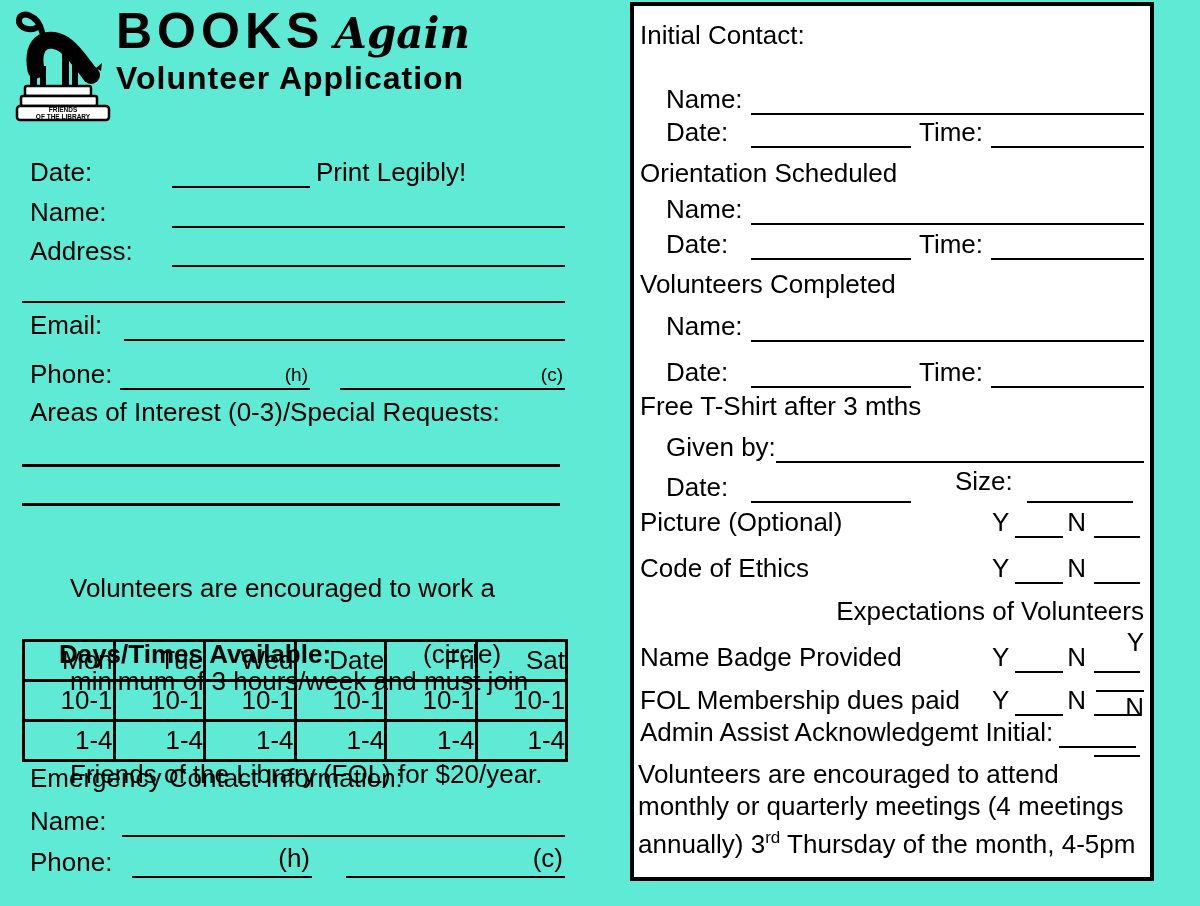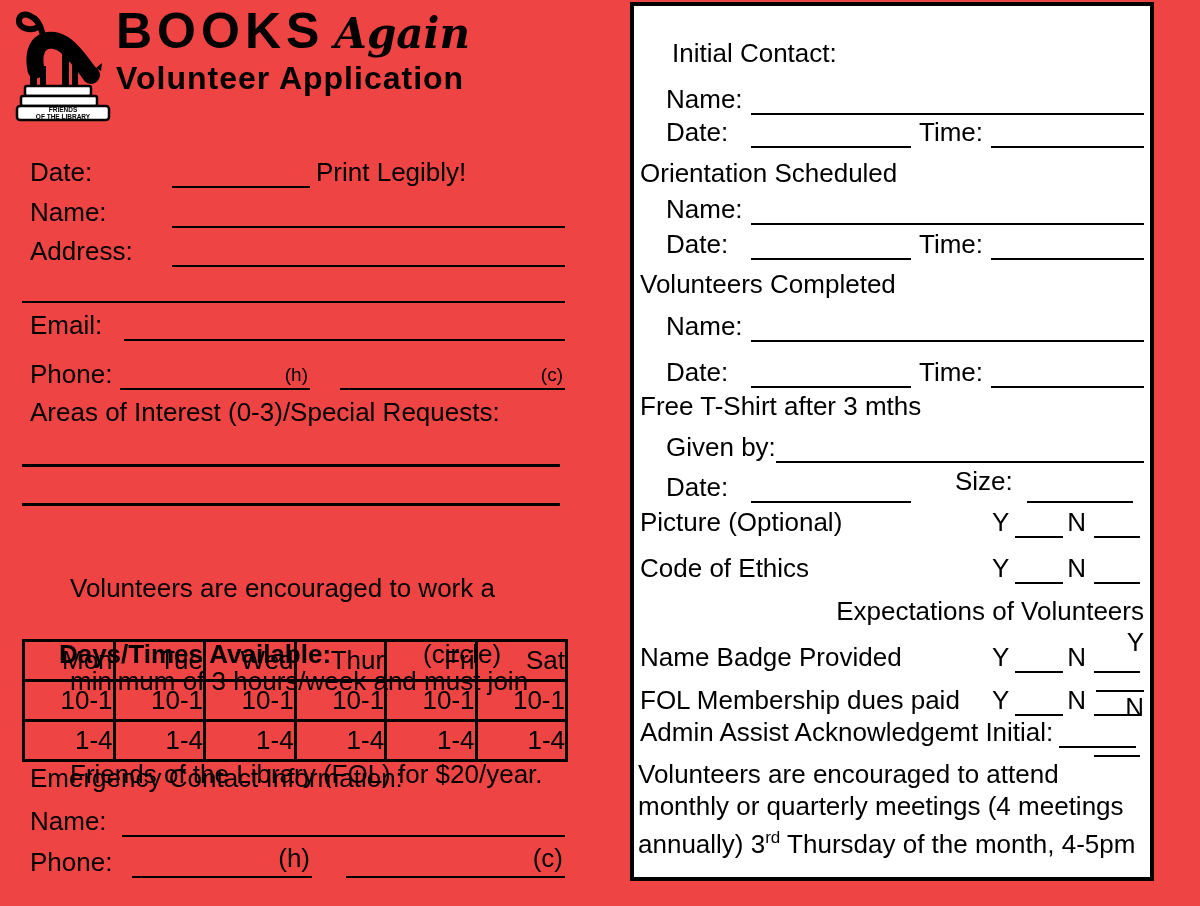--- a/index.html
+++ b/index.html
@@ -1,18 +1,18 @@
 <!DOCTYPE html>
 <html><head>
 <meta charset="utf-8">
 <style>
   * { margin:0; padding:0; box-sizing:border-box; }
   html,body { background:#ffffff; }
   body { font-family:"Liberation Sans","DejaVu Sans",sans-serif; color:#000; }
-  .page { position:relative; width:1200px; height:906px; background:#ef4444; overflow:hidden; }
+  .page { position:relative; width:1200px; height:906px; background:#5eead4; overflow:hidden; }
 
   
   .row { position:absolute; display:flex; align-items:flex-end; font-size:26px; height:34px; }
   .lbl { flex:0 0 auto; white-space:pre; }
   .line { border-bottom:2px solid #000; flex:1 1 auto; height:100%; }
   .line.fixed { flex:0 0 auto; }
   .line .tag { position:absolute; right:2px; bottom:2px; }
   .line { position:relative; }
   .tag-small { font-size:19px; }
   .tag-reg { font-size:26px; }
@@ -120,21 +120,21 @@
   <div class="heading" style="left:30px; top:608px;">
     <span class="bold">Days/Times Available:</span><span style="display:inline-block; width:92px;"></span><span>(circle)</span>
   </div>
 
   <table class="sched">
     <tbody>
         <tr>
       <td>Mon</td>
       <td>Tue</td>
       <td>Wed</td>
-      <td>Thur</td>
+      <td>Date</td>
       <td>Fri</td>
       <td>Sat</td>
     </tr>
     <tr>
       <td>10-1</td>
       <td>10-1</td>
       <td>10-1</td>
       <td>10-1</td>
       <td>10-1</td>
       <td>10-1</td>
@@ -163,21 +163,21 @@
         <span class="tag tag-reg">(h)</span>
       </span>
     <span class="sp" style="width:34px;"></span>
     <span class="line">
         <span class="tag tag-reg">(c)</span>
       </span>
   </div>
 
   <div class="rbox">
 
-    <div class="r-heading" style="top:32px;margin-left:32px;">Initial Contact:</div>
+    <div class="r-heading" style="top:14px;">Initial Contact:</div>
 
     <div class="r-row indent" style="top:75px;">
       <span class="lbl" style="width:85px;">Name:</span>
       <span class="line"></span>
     </div>
     <div class="r-row indent" style="top:108px;">
       <span class="lbl" style="width:85px;">Date:</span>
       <span class="line fixed" style="width:160px;"></span>
       <span class="lbl" style="margin-left:8px; width:72px;">Time:</span>
       <span class="line"></span>

